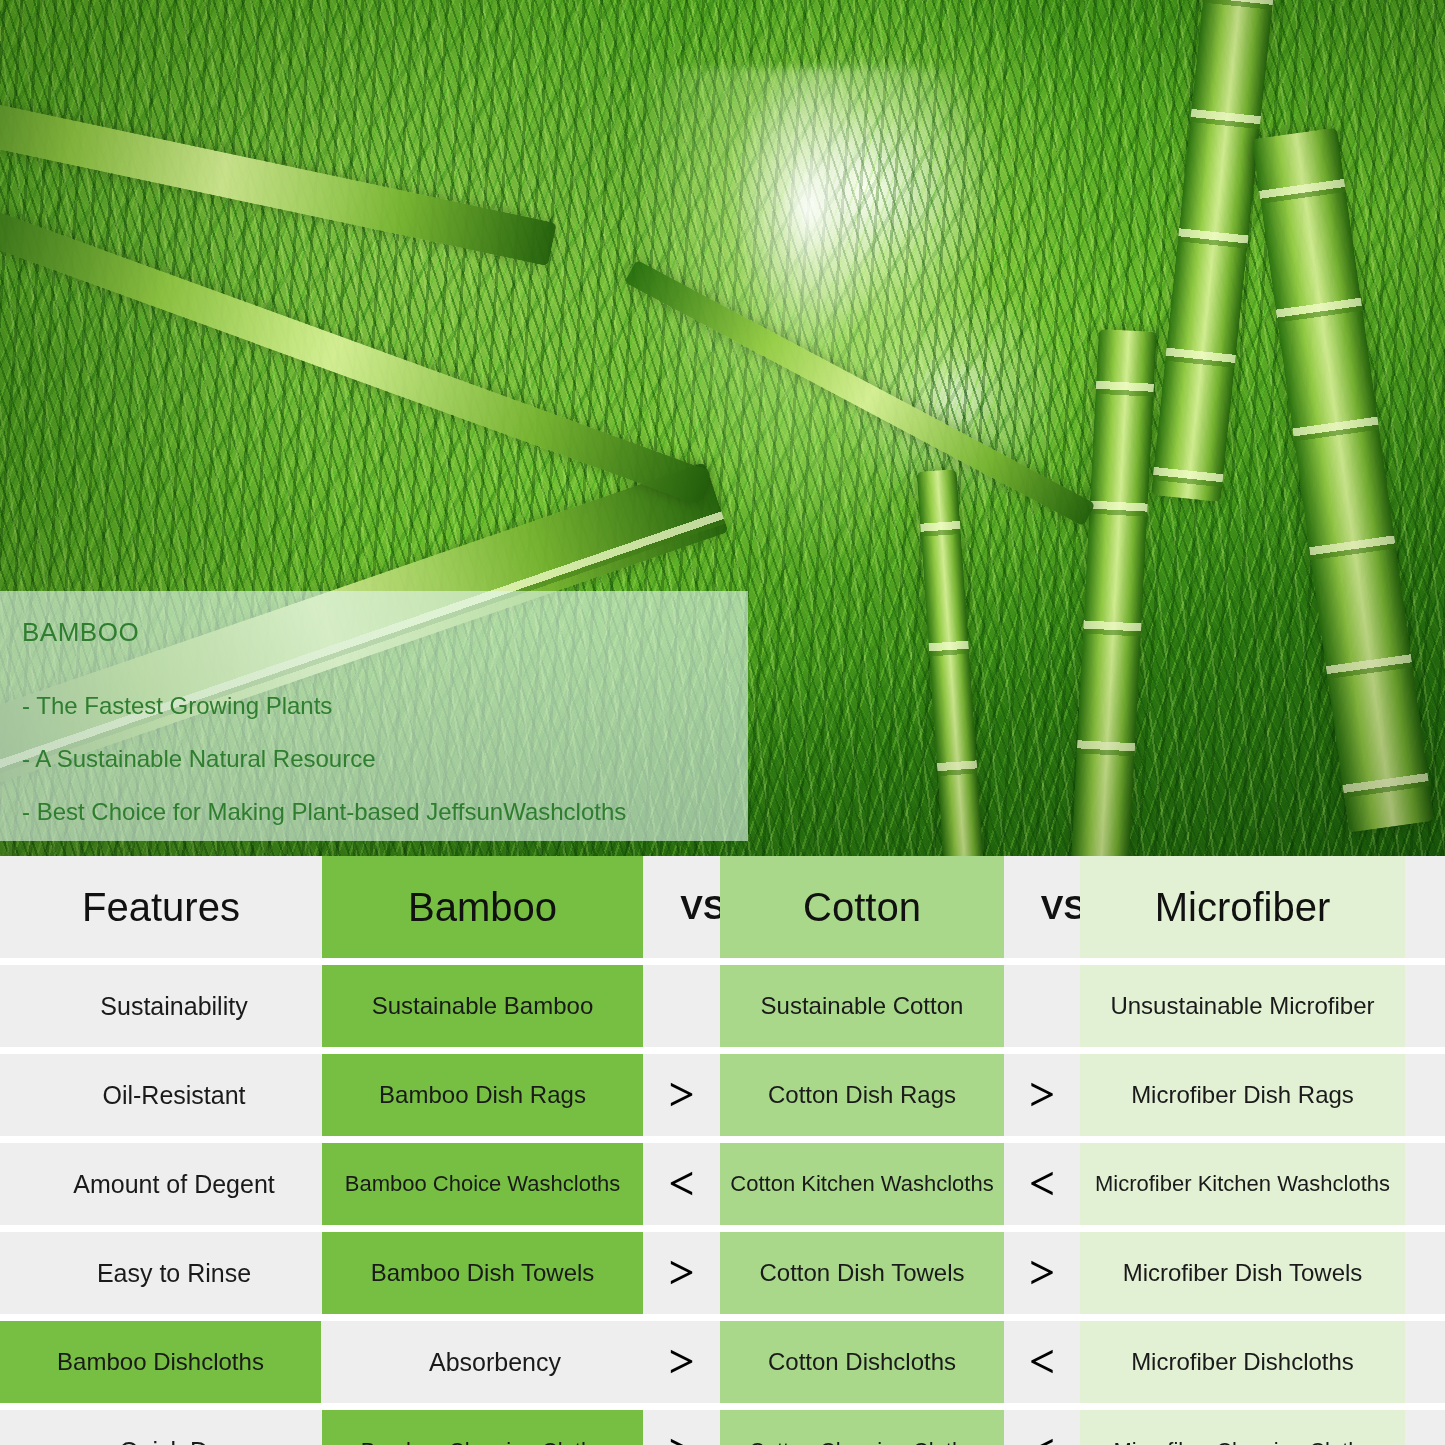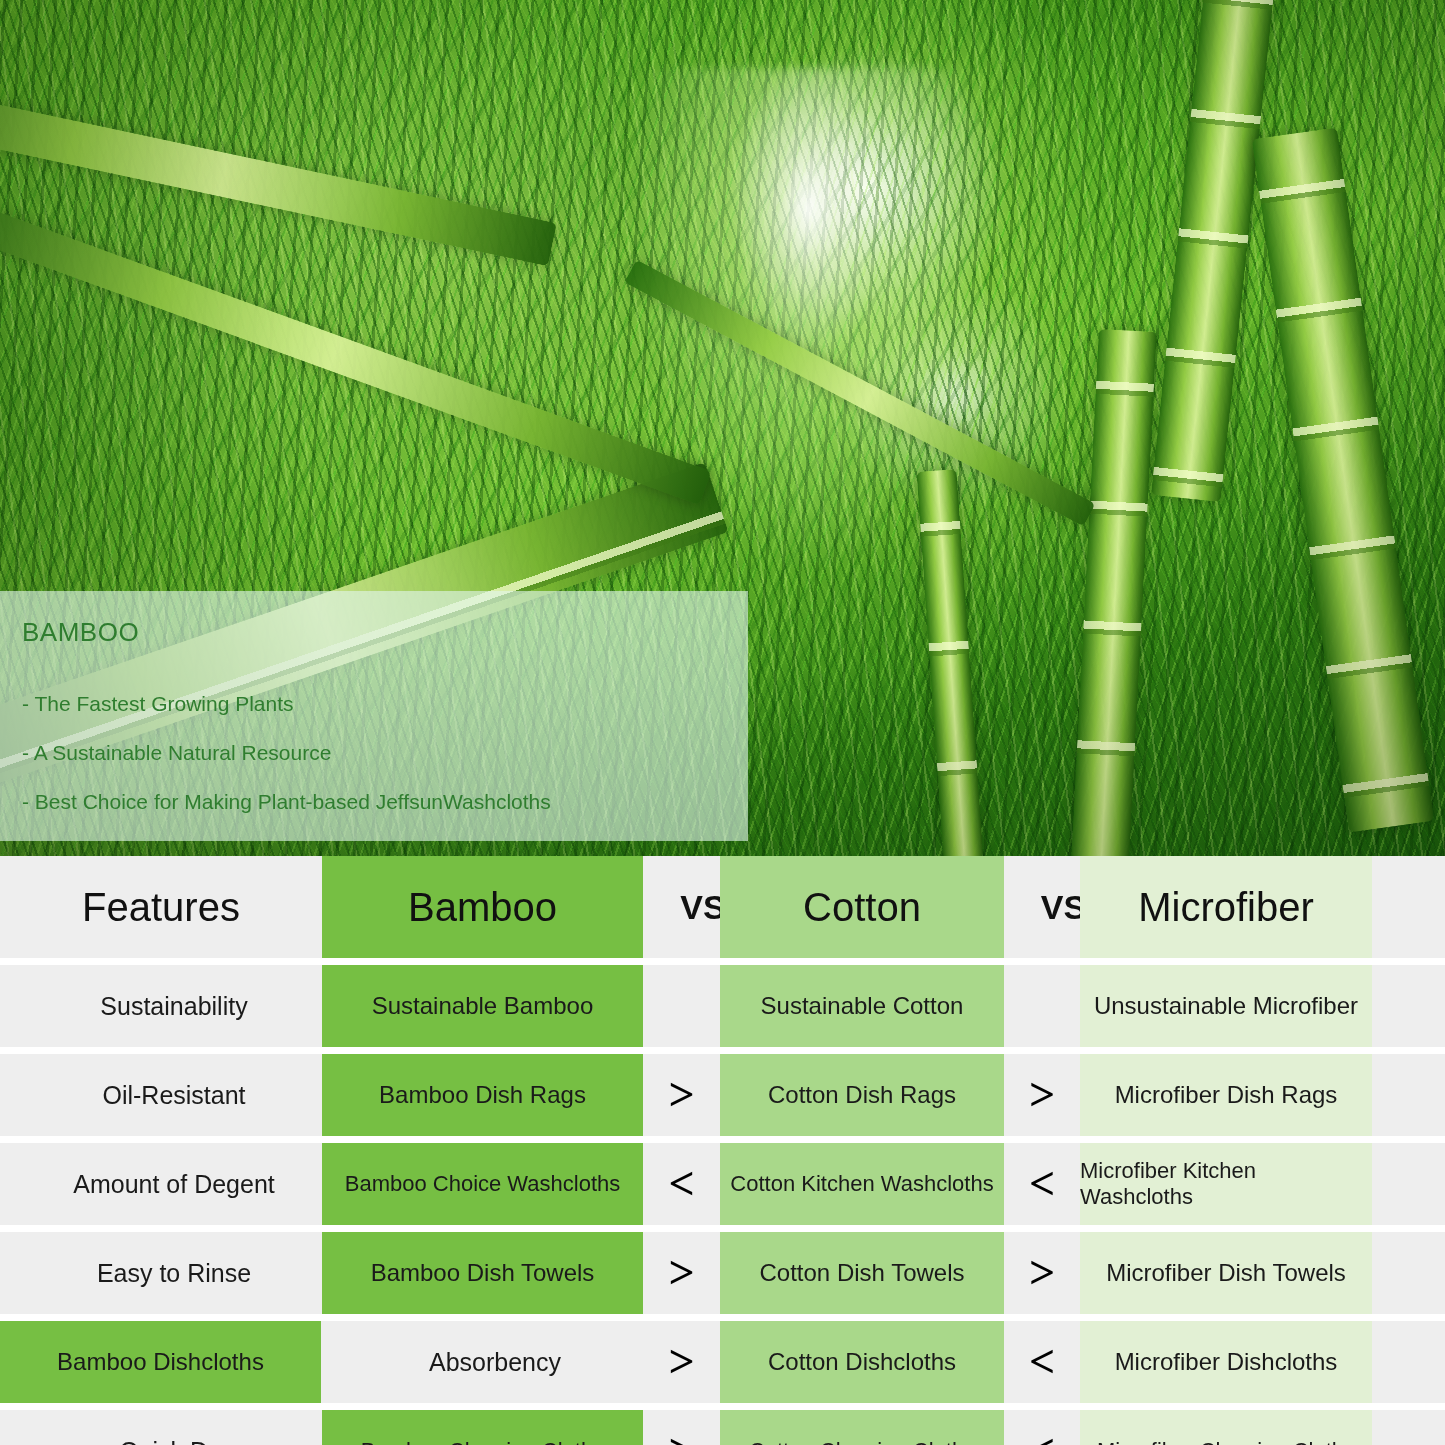--- a/index.html
+++ b/index.html
@@ -100,21 +100,21 @@
     box-sizing: border-box;
     padding: 26px 0 0 22px;
   }
   #bamboo-panel .bp-title {
     font-size: 26px;
     color: #2f7d2f;
     letter-spacing: 0.5px;
     margin-bottom: 44px;
   }
   #bamboo-panel .bp-line {
-    font-size: 21px;
+    font-size: 24px;
     color: #2f7d2f;
     margin-bottom: 25px;
     white-space: nowrap;
   }
 
   
   #table {
     position: absolute;
     left: 0; top: 856px;
     width: 1445px;
@@ -124,29 +124,29 @@
     align-items: stretch;
     width: 1445px;
     background: #eeeeee;
     margin-bottom: 7px;
   }
   .trow.header-row { background: #eeeeee; }
   .cell {
     display: flex;
     align-items: center;
     justify-content: center;
-    text-align: left;
+    text-align: right;
     box-sizing: border-box;
   }
   .c-feature { width: 322px; }
   .c-bamboo  { width: 321px; background: #76bf43; }
   .c-vs1     { width:  77px; }
   .c-cotton  { width: 284px; background: #a9d88a; }
   .c-vs2     { width:  76px; }
-  .c-micro   { width: 292px; background: #e2f0d4; }
+  .c-micro   { width: 325px; background: #e2f0d4; }
 
   
   .header-row { height: 102px; }
   .header-row .cell { font-size: 40px; color: #111111; }
   .header-row .c-vs1, .header-row .c-vs2 { font-size: 34px; font-weight: 700; padding-left: 43px; }
 
   
   .body-row { height: 82px; }
   .body-row .cell { font-size: 24px; color: #1a1a1a; }
   .body-row .c-feature { font-size: 25px; padding-left: 26px; }

